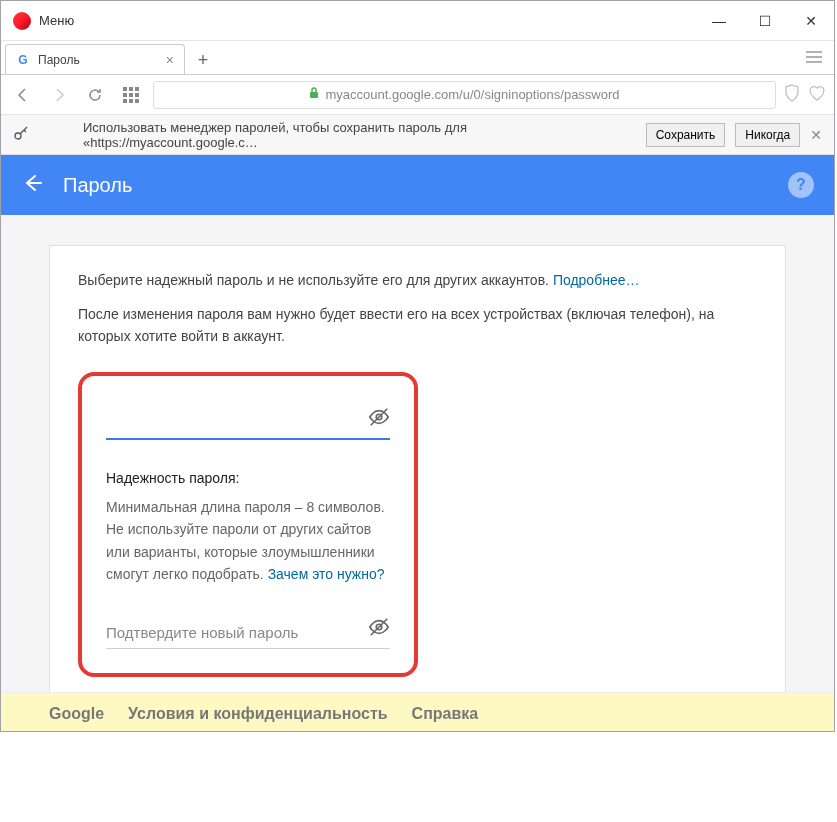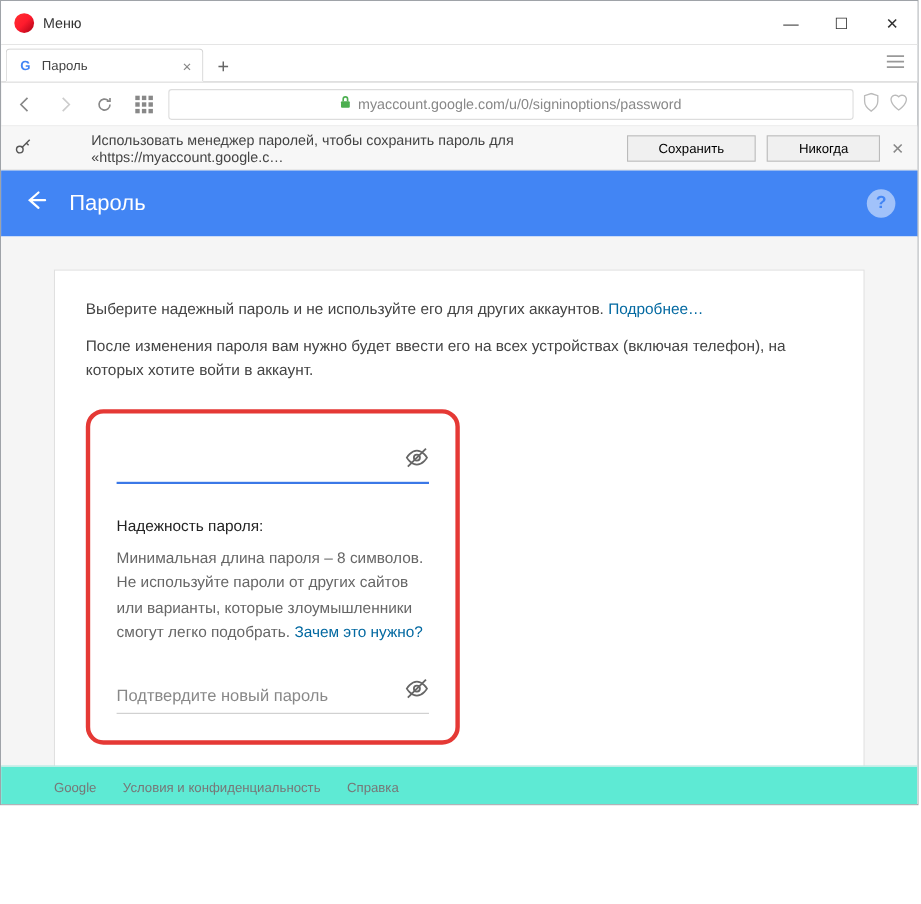--- a/index.html
+++ b/index.html
@@ -19,42 +19,42 @@
 .addr-bar { height: 40px; display: flex; align-items: center; padding: 0 8px; gap: 8px; border-bottom: 1px solid #e5e5e5; }
 .nav-btn { width: 28px; height: 28px; display: flex; align-items: center; justify-content: center; color: #888; cursor: pointer; }
 .speed-dial { display: grid; grid-template-columns: repeat(3, 4px); grid-template-rows: repeat(3, 4px); gap: 2px; }
 .speed-dial span { background: #888; width: 4px; height: 4px; }
 .url-field { flex: 1; height: 28px; border: 1px solid #ddd; border-radius: 3px; display: flex; align-items: center; padding: 0 8px; font-size: 13px; color: #888; justify-content: center; }
 .lock-i { color: #4caf50; margin-right: 6px; font-size: 12px; }
 .shield-i, .heart-i { color: #bbb; font-size: 15px; cursor: pointer; }
 .save-bar { height: 40px; background: #f7f7f7; border-bottom: 1px solid #e0e0e0; display: flex; align-items: center; padding: 0 12px; font-size: 13px; color: #444; gap: 10px; }
 .key-i { color: #555; }
 .save-bar-text { flex: 1; margin-left: 44px; }
-.bar-btn { border: 1px solid #bbb; background: #f0f0f0; padding: 4px 28px; font-size: 12px; cursor: pointer; }
+.bar-btn { border: 1px solid #bbb; background: #f0f0f0; padding: 4px 9px; font-size: 12px; cursor: pointer; }
 .bar-close { color: #888; cursor: pointer; font-size: 14px; }
 .app-header { height: 60px; background: #4285f4; display: flex; align-items: center; padding: 0 20px; color: #fff; }
 .back-arrow { font-size: 20px; cursor: pointer; margin-right: 20px; }
 .app-title { font-size: 20px; font-weight: 400; }
 .help-i { margin-left: auto; width: 26px; height: 26px; border-radius: 50%; background: rgba(255,255,255,0.5); color: #4285f4; display: flex; align-items: center; justify-content: center; font-weight: bold; cursor: pointer; font-size: 16px; }
 .content { flex: 1; background: #f5f5f5; padding: 30px 48px 0 48px; overflow: hidden; position: relative; }
 .card { background: #fff; padding: 24px 28px 20px 28px; border: 1px solid #e0e0e0; }
 .intro1 { font-size: 14px; color: #444; margin-bottom: 12px; line-height: 1.5; }
 .intro1 a, .strength-text a { color: #0369a1; text-decoration: none; cursor: pointer; }
 .intro2 { font-size: 14px; color: #444; line-height: 1.6; margin-bottom: 24px; }
 .form-box { width: 340px; border: 4px solid #e53935; border-radius: 16px; padding: 30px 24px 24px 24px; position: relative; }
 .field-group { position: relative; }
 .field-label { font-size: 12px; color: #3b78e7; }
 .field-label.placeholder { font-size: 15px; color: #888; position: absolute; bottom: 8px; }
 .input-line { height: 34px; border-bottom: 2px solid #3b78e7; position: relative; }
 .input-line.inactive { border-bottom: 1px solid #ccc; }
 .eye-i { position: absolute; right: 0; bottom: 6px; color: #666; cursor: pointer; }
 .strength-title { font-size: 14px; color: #222; margin-top: 30px; margin-bottom: 10px; }
 .strength-text { font-size: 14px; color: #666; line-height: 1.6; margin-bottom: 30px; }
 .change-btn { margin-top: 20px; background: #4285f4; color: #fff; border: none; padding: 12px 20px; font-size: 14px; font-weight: bold; cursor: pointer; letter-spacing: 0.3px; }
-.footer { position: absolute; bottom: 0; left: 0; right: 0; padding: 12px 48px 8px 48px; display: flex; gap: 24px; font-size: 12px; color: #777; border-top: 1px solid #eee; background: #5eead4; }
+.footer { position: absolute; bottom: 0; left: 0; right: 0; padding: 12px 48px 8px 48px; display: flex; gap: 24px; font-size: 16px; color: #777; border-top: 1px solid #eee; background: #fef9c3; font-weight: bold; }
 .footer span { cursor: pointer; }
 svg.eye { width: 22px; height: 22px; }
 </style>
 </head>
 <body>
 
 <div class="window-frame">
 
   <div class="title-bar">
     <div class="opera-logo"></div>

